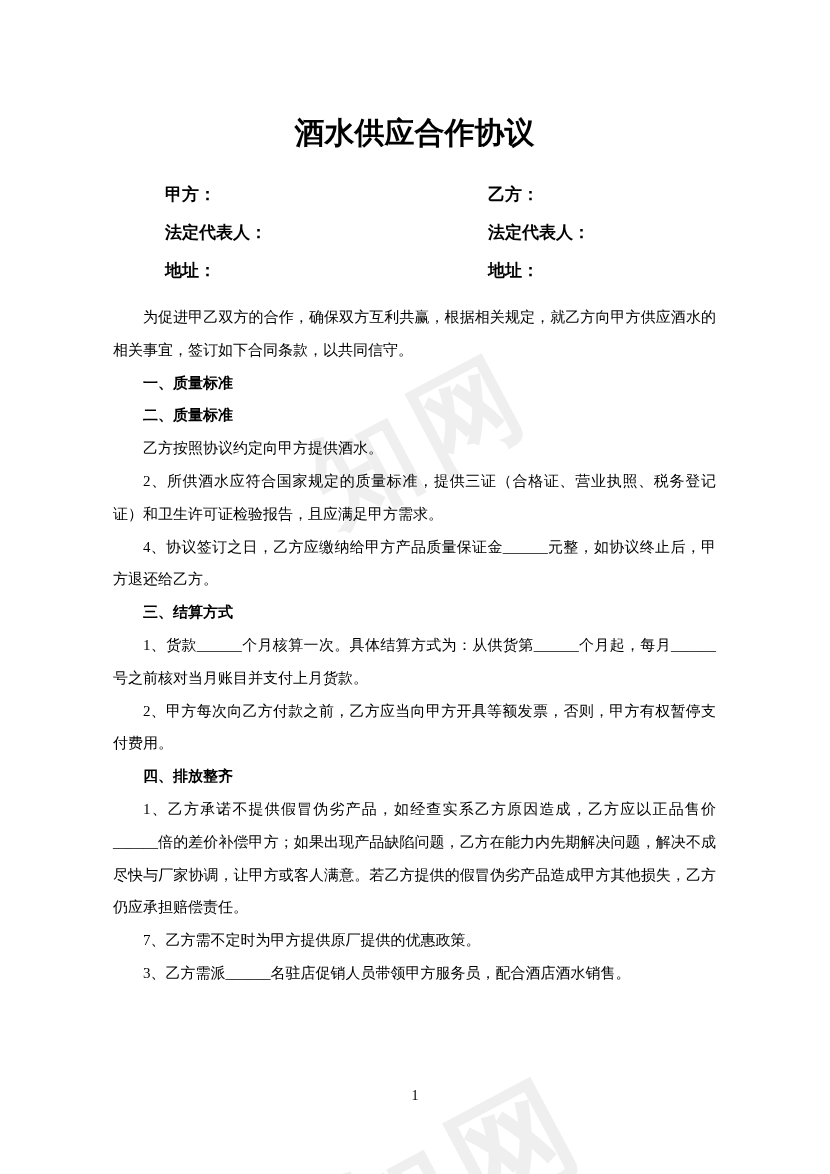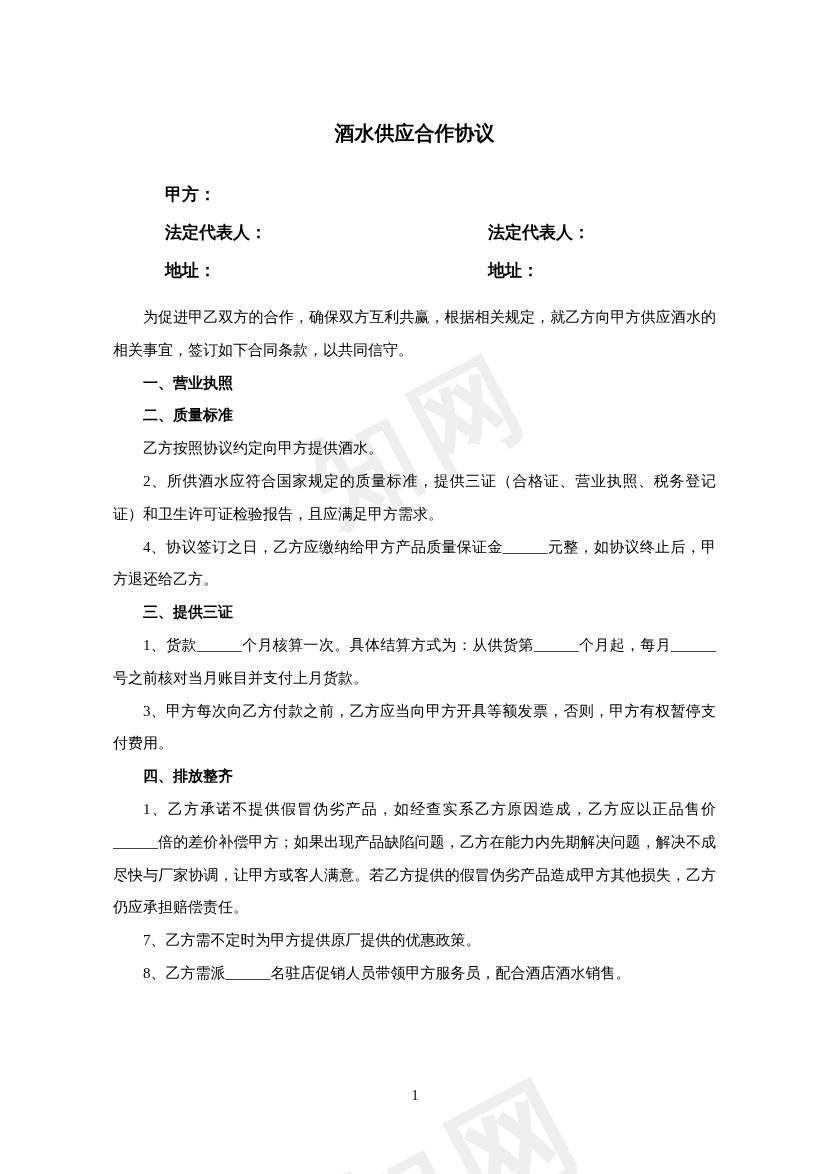--- a/index.html
+++ b/index.html
@@ -36,21 +36,21 @@
     }
     .wm-mid   { left: 305px; top: 370px; }
     .wm-bottom{ left: 330px; top: 1095px; font-size: 120px; }
     .content {
       position: relative;
       z-index: 1;
       padding: 118px 114px 0 113px;
       box-sizing: border-box;
     }
     .doc-title {
-      font-size: 20px;
+      font-size: 30px;
       font-weight: bold;
       text-align: center;
       margin: 0 0 34px 0;
       line-height: 30px;
     }
     .parties {
       margin-bottom: 18px;
     }
     .party-row {
       display: flex;
@@ -95,42 +95,43 @@
   <div class="watermark wm-mid">知网</div>
   <div class="watermark wm-bottom">知网</div>
 
   <div class="content">
 
     <h1 class="doc-title">酒水供应合作协议</h1>
 
     <div class="parties">
       <div class="party-row">
         <div class="party-cell-left">甲方：</div>
+        <div class="party-cell-right">乙方：</div>
       </div>
       <div class="party-row">
         <div class="party-cell-left">法定代表人：</div>
         <div class="party-cell-right">法定代表人：</div>
       </div>
       <div class="party-row">
         <div class="party-cell-left">地址：</div>
         <div class="party-cell-right">地址：</div>
       </div>
     </div>
 
     <p class="body-text">为促进甲乙双方的合作，确保双方互利共赢，根据相关规定，就乙方向甲方供应酒水的相关事宜，签订如下合同条款，以共同信守。</p>
-    <p class="body-text heading">一、营业执照</p>
+    <p class="body-text heading">一、质量标准</p>
     <p class="body-text heading">二、质量标准</p>
     <p class="body-text">乙方按照协议约定向甲方提供酒水。</p>
     <p class="body-text">2、所供酒水应符合国家规定的质量标准，提供三证（合格证、营业执照、税务登记证）和卫生许可证检验报告，且应满足甲方需求。</p>
     <p class="body-text">4、协议签订之日，乙方应缴纳给甲方产品质量保证金______元整，如协议终止后，甲方退还给乙方。</p>
-    <p class="body-text heading">三、提供三证</p>
+    <p class="body-text heading">三、结算方式</p>
     <p class="body-text">1、货款______个月核算一次。具体结算方式为：从供货第______个月起，每月______号之前核对当月账目并支付上月货款。</p>
-    <p class="body-text">3、甲方每次向乙方付款之前，乙方应当向甲方开具等额发票，否则，甲方有权暂停支付费用。</p>
+    <p class="body-text">2、甲方每次向乙方付款之前，乙方应当向甲方开具等额发票，否则，甲方有权暂停支付费用。</p>
     <p class="body-text heading">四、排放整齐</p>
     <p class="body-text">1、乙方承诺不提供假冒伪劣产品，如经查实系乙方原因造成，乙方应以正品售价______倍的差价补偿甲方；如果出现产品缺陷问题，乙方在能力内先期解决问题，解决不成尽快与厂家协调，让甲方或客人满意。若乙方提供的假冒伪劣产品造成甲方其他损失，乙方仍应承担赔偿责任。</p>
     <p class="body-text">7、乙方需不定时为甲方提供原厂提供的优惠政策。</p>
-    <p class="body-text">8、乙方需派______名驻店促销人员带领甲方服务员，配合酒店酒水销售。</p>
+    <p class="body-text">3、乙方需派______名驻店促销人员带领甲方服务员，配合酒店酒水销售。</p>
 
   </div>
 
   <div class="page-number">1</div>
 
 </div>
 
 </body></html>

